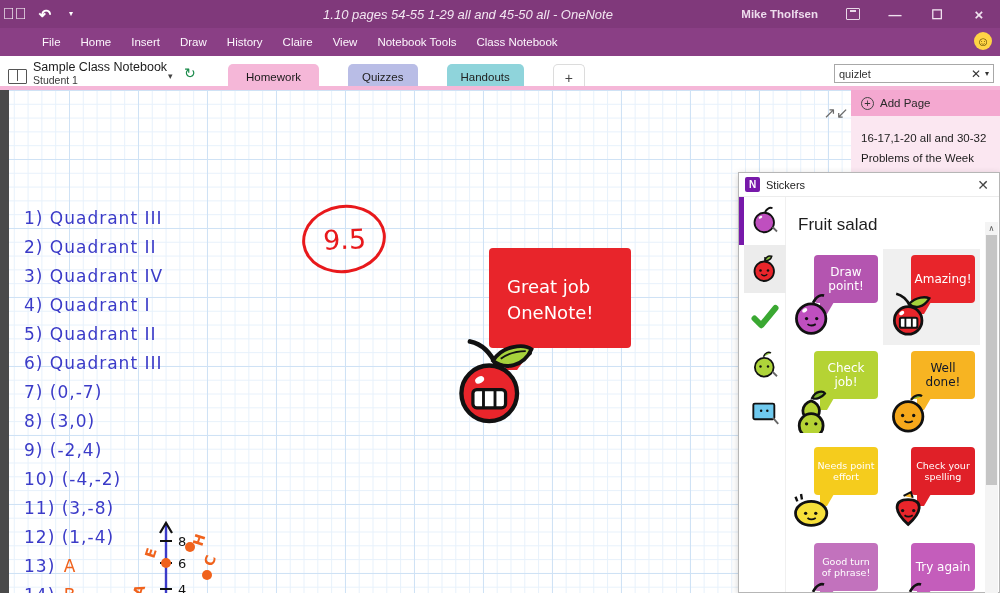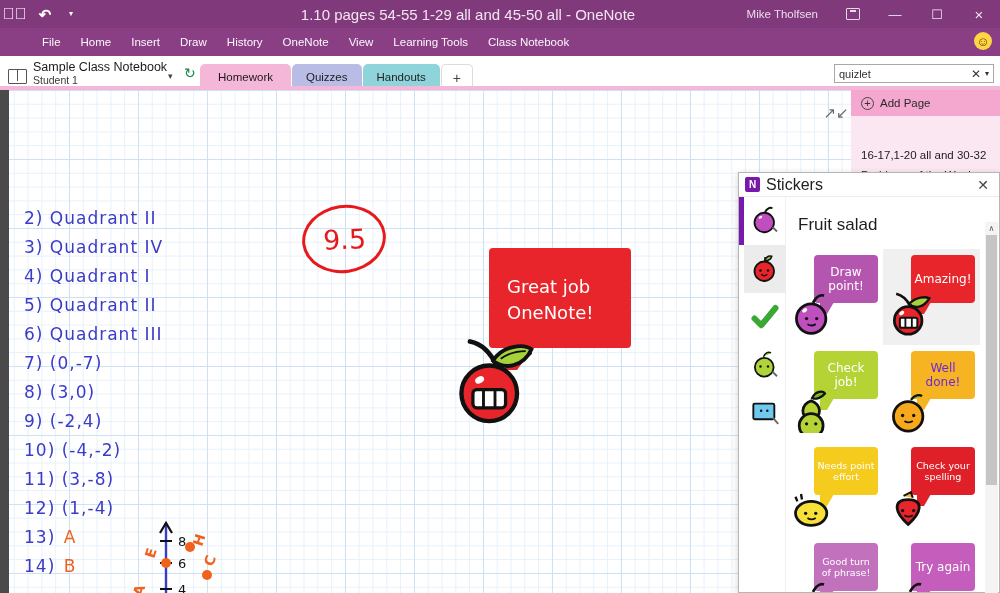--- a/index.html
+++ b/index.html
@@ -19,25 +19,25 @@
   }
   .tb-btn {
     width: 30px; height: 28px; display: flex; align-items: center; justify-content: center;
     color: #fff; font-size: 15px; line-height: 1;
   }
   .tb-back { font-size: 16px; }
   .tb-undo { font-size: 15px; font-weight: bold; }
   .tb-caret { font-size: 8px; width: 22px; }
   .tb-title {
     position: absolute; left: 0; width: 936px; text-align: center;
-    font-size: 15px; color: #f2e6f1; pointer-events: none;
+    font-size: 13px; color: #f2e6f1; pointer-events: none; font-style: italic;
   }
   .tb-right {
     position: absolute; right: 0; top: 0; height: 28px;
-    display: flex; align-items: center;
+    display: flex; align-items: center; font-weight: bold;
   }
   .tb-user { font-size: 11.5px; color: #eddced; margin-right: 14px; }
   .tb-icon {
     width: 42px; height: 28px; display: flex; align-items: center; justify-content: center;
     font-size: 13px; color: #f0e2ef;
   }
   .tb-icon.close { font-size: 15px; }
   .ribbon-opt {
     width: 14px; height: 12px; border: 1.4px solid #e9d8e8; border-radius: 1px;
     position: relative;
@@ -95,20 +95,21 @@
   .nb-sync {
     position: absolute; left: 184px; top: 9px; font-size: 14px; color: #1a8a4a;
     transform: scaleX(-1);
   }
   .tabs { position: absolute; left: 200px; top: 8px; display: flex; align-items: flex-end; }
   .tab {
     height: 26px; padding: 0 14px; margin-right: 1px;
     display: flex; align-items: center; justify-content: center;
     font-size: 11.5px; color: #222;
     border-radius: 5px 5px 0 0;
+    margin-left: 28px;
   }
   .tab.active { background: #f5b7d8; height: 26px; color: #1a1a1a; padding: 0 18px; }
   .tab.quizzes { background: #b9bde6; }
   .tab.handouts { background: #8fd4db; }
   .tab.add {
     background: #fff; border: 1px solid #dcdcdc; border-bottom: none;
     font-size: 14px; padding: 0 11px; color: #444;
   }
 
   
@@ -193,41 +194,41 @@
   }
   .addpage {
     height: 26px; background: #f4a8d0; display: flex; align-items: center;
     padding-left: 10px; color: #2a2a2a; font-size: 11.5px;
   }
   .addpage-plus {
     width: 13px; height: 13px; border-radius: 50%; border: 1.3px solid #444;
     display: inline-flex; align-items: center; justify-content: center;
     font-size: 11px; line-height: 1; margin-right: 6px; color: #333;
   }
-  .pagelist { padding-top: 29px; }
+  .pagelist { padding-top: 12px; }
   .pageitem {
     font-size: 11.5px; color: #1c1c1c; padding: 4px 8px 4px 10px; white-space: nowrap;
   }
 
   
   .stickers {
     position: absolute; left: 738px; top: 172px; width: 262px; height: 421px;
     background: #fff; border: 1px solid #b6b6b6;
     box-shadow: 0 2px 7px rgba(0,0,0,0.18);
   }
   .st-title {
     height: 24px; display: flex; align-items: center; padding-left: 6px;
     border-bottom: 1px solid #ececec;
   }
   .st-logo {
     width: 15px; height: 15px; background: #7719aa; border-radius: 2px;
     color: #fff; font-size: 10px; font-weight: bold;
     display: flex; align-items: center; justify-content: center; margin-right: 6px;
   }
-  .st-title-txt { font-size: 16px; color: #222; }
+  .st-title-txt { font-size: 11px; color: #222; }
   .st-close {
     position: absolute; right: 2px; top: 0; width: 28px; height: 24px;
     display: flex; align-items: center; justify-content: center;
     font-size: 14px; color: #444;
   }
   .st-body { position: absolute; top: 24px; left: 0; width: 260px; height: 395px; }
   .st-accent {
     position: absolute; left: 0; top: 0; width: 5px; height: 48px; background: #7719aa;
   }
   .st-rail {
@@ -296,23 +297,23 @@
       <span class="tb-icon close">×</span>
     </div>
   </div>
 
   <div class="menubar">
     <div class="menu-item">File</div>
     <div class="menu-item">Home</div>
     <div class="menu-item">Insert</div>
     <div class="menu-item">Draw</div>
     <div class="menu-item">History</div>
-    <div class="menu-item">OneNote</div>
+    <div class="menu-item">Claire</div>
     <div class="menu-item">View</div>
-    <div class="menu-item">Learning Tools</div>
+    <div class="menu-item">Notebook Tools</div>
     <div class="menu-item">Class Notebook</div>
     <div class="smiley">☺</div>
   </div>
 
   <div class="nbbar">
     <div class="nb-book">
       <span class="nb-icon"></span>
       <span class="nb-names">
         <div class="nb-title">Sample Class Notebook</div>
         <div class="nb-sub">Student 1</div>
@@ -330,20 +331,21 @@
 
   <div class="searchbox">
     <span class="search-val">quizlet</span>
     <span class="search-x">✕</span>
     <span class="search-caret">▾</span>
   </div>
 
   <div class="canvas">
 
     <div class="hw-list">
+      <div class="hw-row"><span class="hw" style="position:relative">1) Quadrant III</span></div>
       <div class="hw-row"><span class="hw" style="position:relative">2) Quadrant II</span></div>
       <div class="hw-row"><span class="hw" style="position:relative">3) Quadrant IV</span></div>
       <div class="hw-row"><span class="hw" style="position:relative">4) Quadrant I</span></div>
       <div class="hw-row"><span class="hw" style="position:relative">5) Quadrant II</span></div>
       <div class="hw-row"><span class="hw" style="position:relative">6) Quadrant III</span></div>
       <div class="hw-row"><span class="hw" style="position:relative">7) (0,-7)</span></div>
       <div class="hw-row"><span class="hw" style="position:relative">8) (3,0)</span></div>
       <div class="hw-row"><span class="hw" style="position:relative">9) (-2,4)</span></div>
       <div class="hw-row"><span class="hw" style="position:relative">10) (-4,-2)</span></div>
       <div class="hw-row"><span class="hw" style="position:relative">11) (3,-8)</span></div>
@@ -547,21 +549,21 @@
               <path d="M24 12 C28 4, 36 4, 38 7 C34 12, 28 14, 24 12 Z" fill="#7fb52e" stroke="#111" stroke-width="2.4"></path>
               <path d="M23 34 C10 34, 12 18, 23 15 C34 18, 36 34, 23 34 Z" fill="#b5d334" stroke="#111" stroke-width="3"></path>
               <circle cx="23" cy="42" r="13" fill="#b5d334" stroke="#111" stroke-width="3"></circle>
               <circle cx="18" cy="40" r="1.8" fill="#111"></circle>
                 <circle cx="28" cy="40" r="1.8" fill="#111"></circle>
             </svg>
           </div>
 
           <div class="st-cell">
             <div class="st-bubble" style="background:#f7b422;color:#f7b422">
-              <span style="color:#6d28d9">Well done!</span>
+              <span style="color:#0f172a">Well done!</span>
             </div>
             <svg class="st-fruit" viewBox="0 0 50 50">
               <path d="M26 14 C30 8, 36 8, 38 10" fill="#7fb52e" stroke="#111" stroke-width="2.4"></path>
               <circle cx="23" cy="32" r="16" fill="#f7a81b" stroke="#111" stroke-width="3"></circle>
               <circle cx="17" cy="31" r="1.8" fill="#111"></circle>
                 <circle cx="29" cy="31" r="1.8" fill="#111"></circle>
               <path d="M19 37 Q23 40 28 37" stroke="#111" stroke-width="2" fill="none"></path>
             </svg>
           </div>
 

